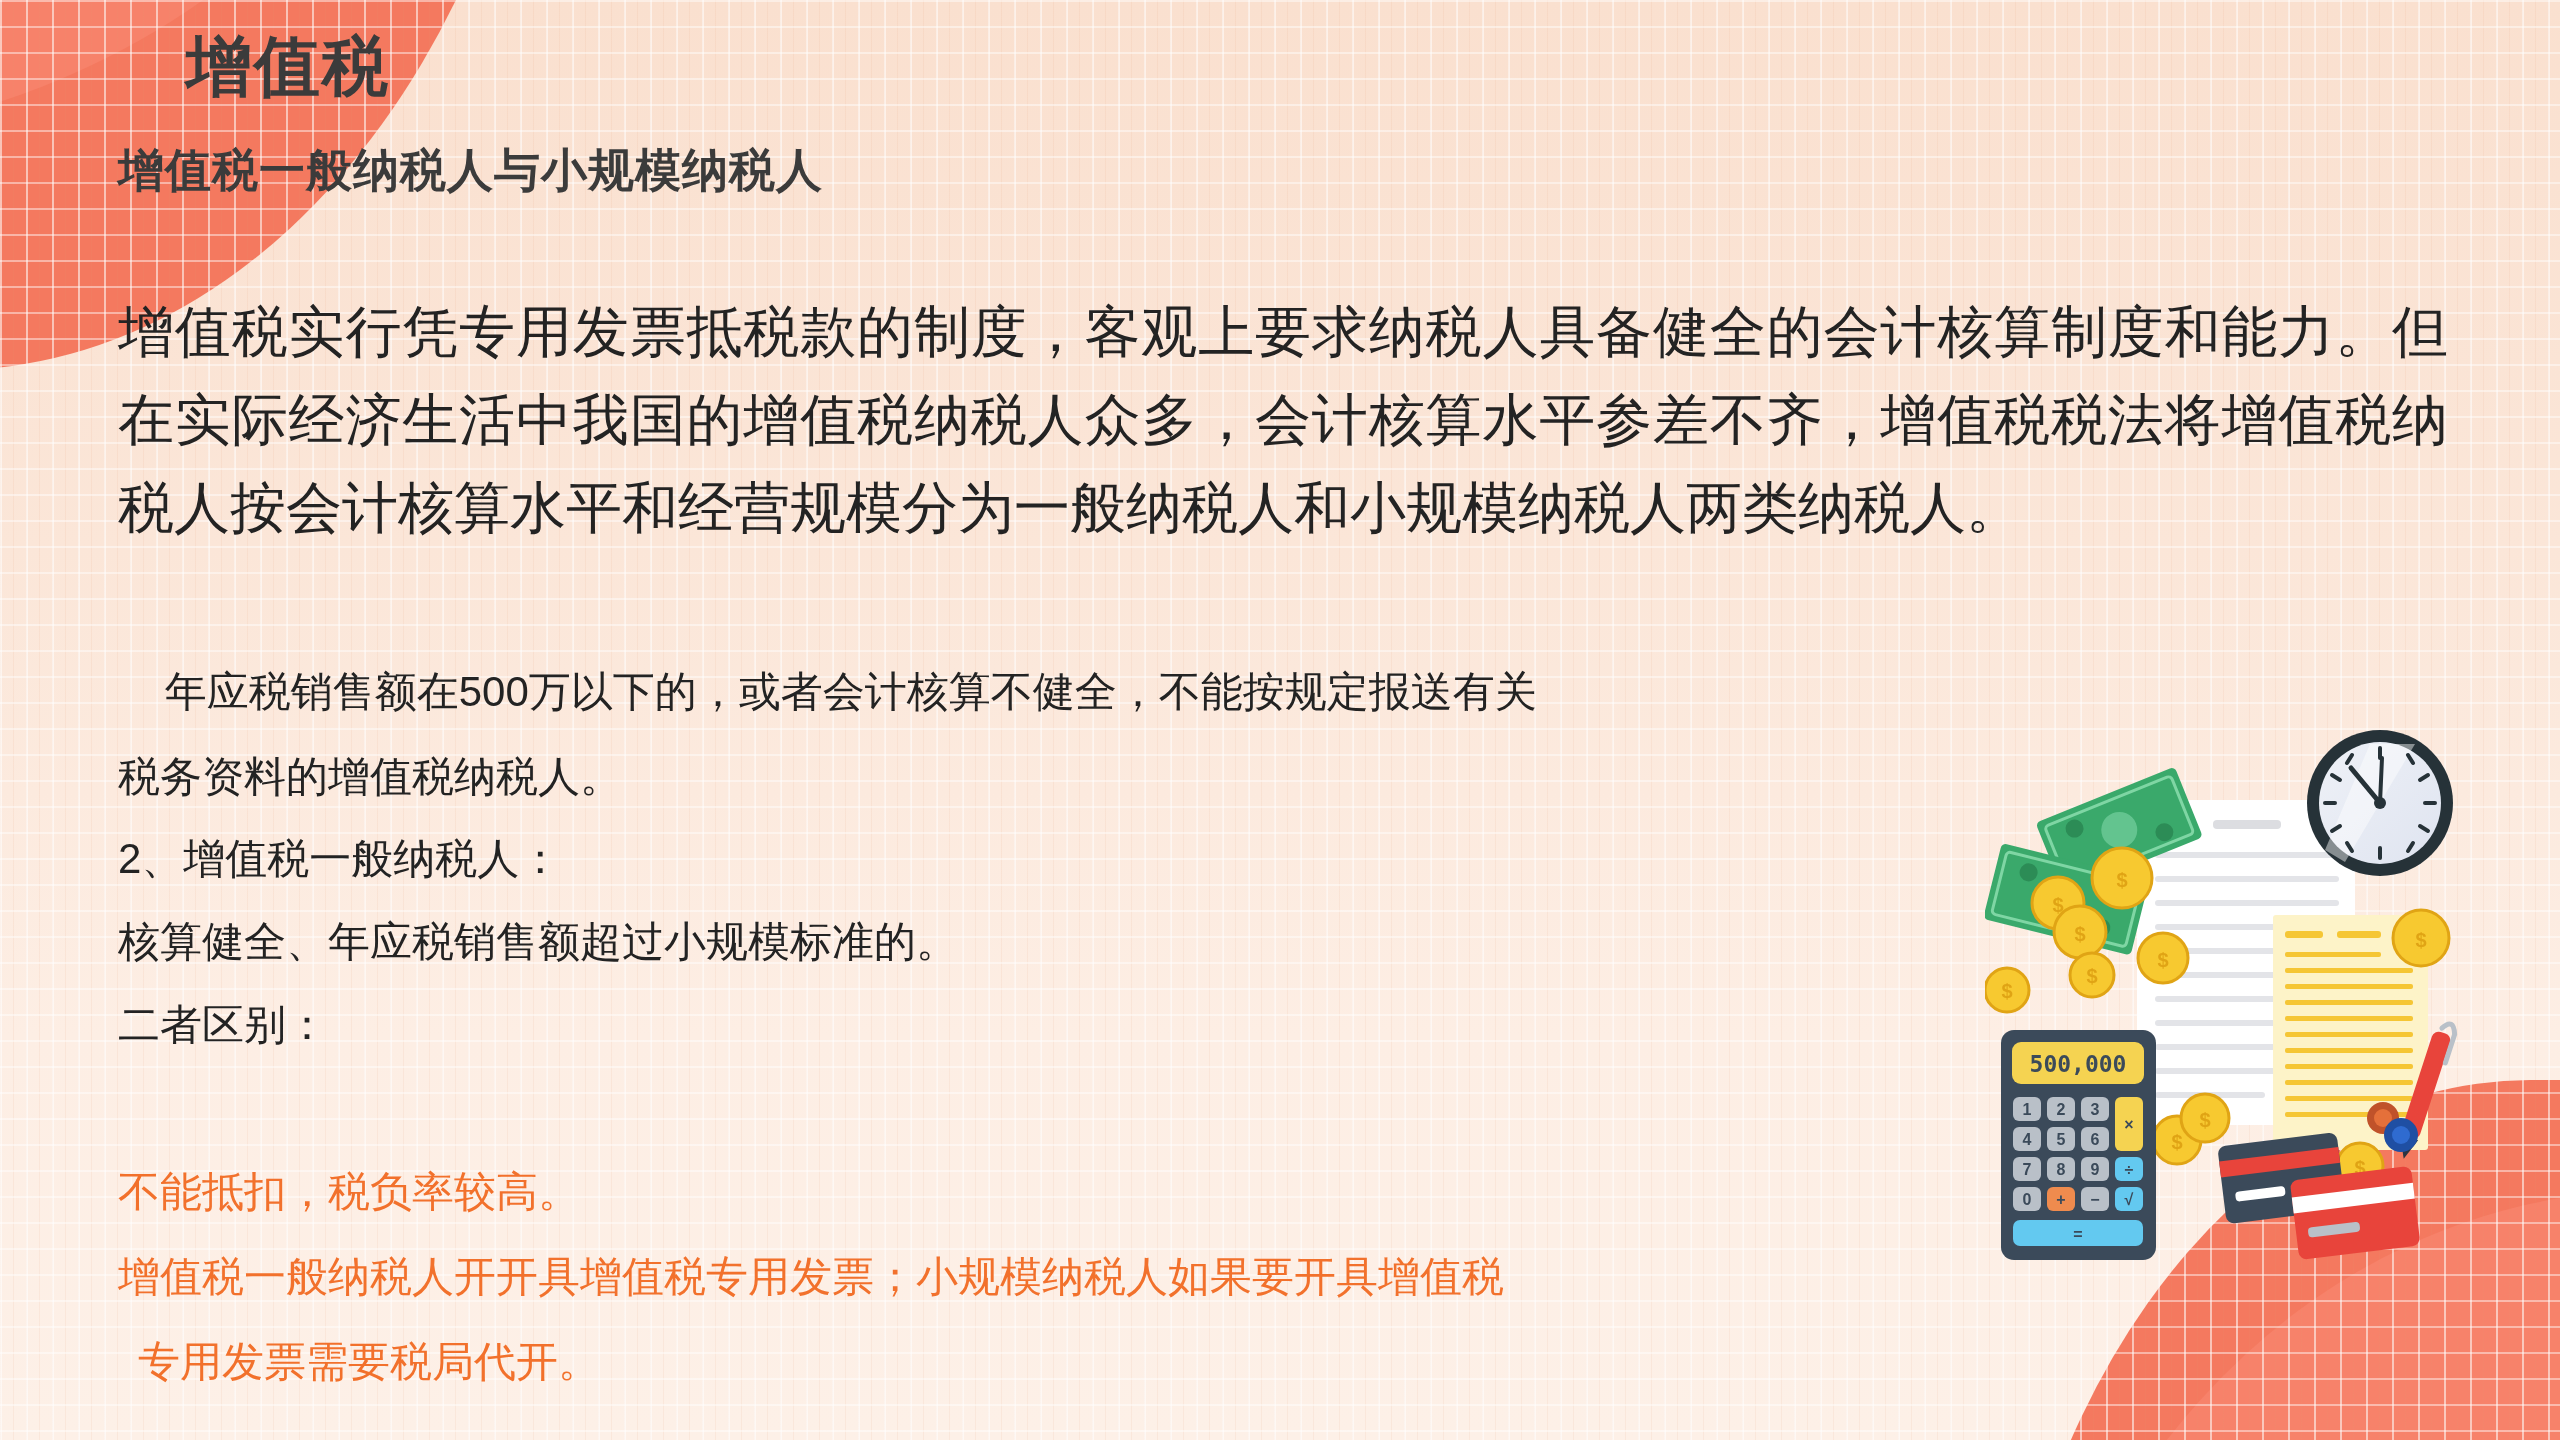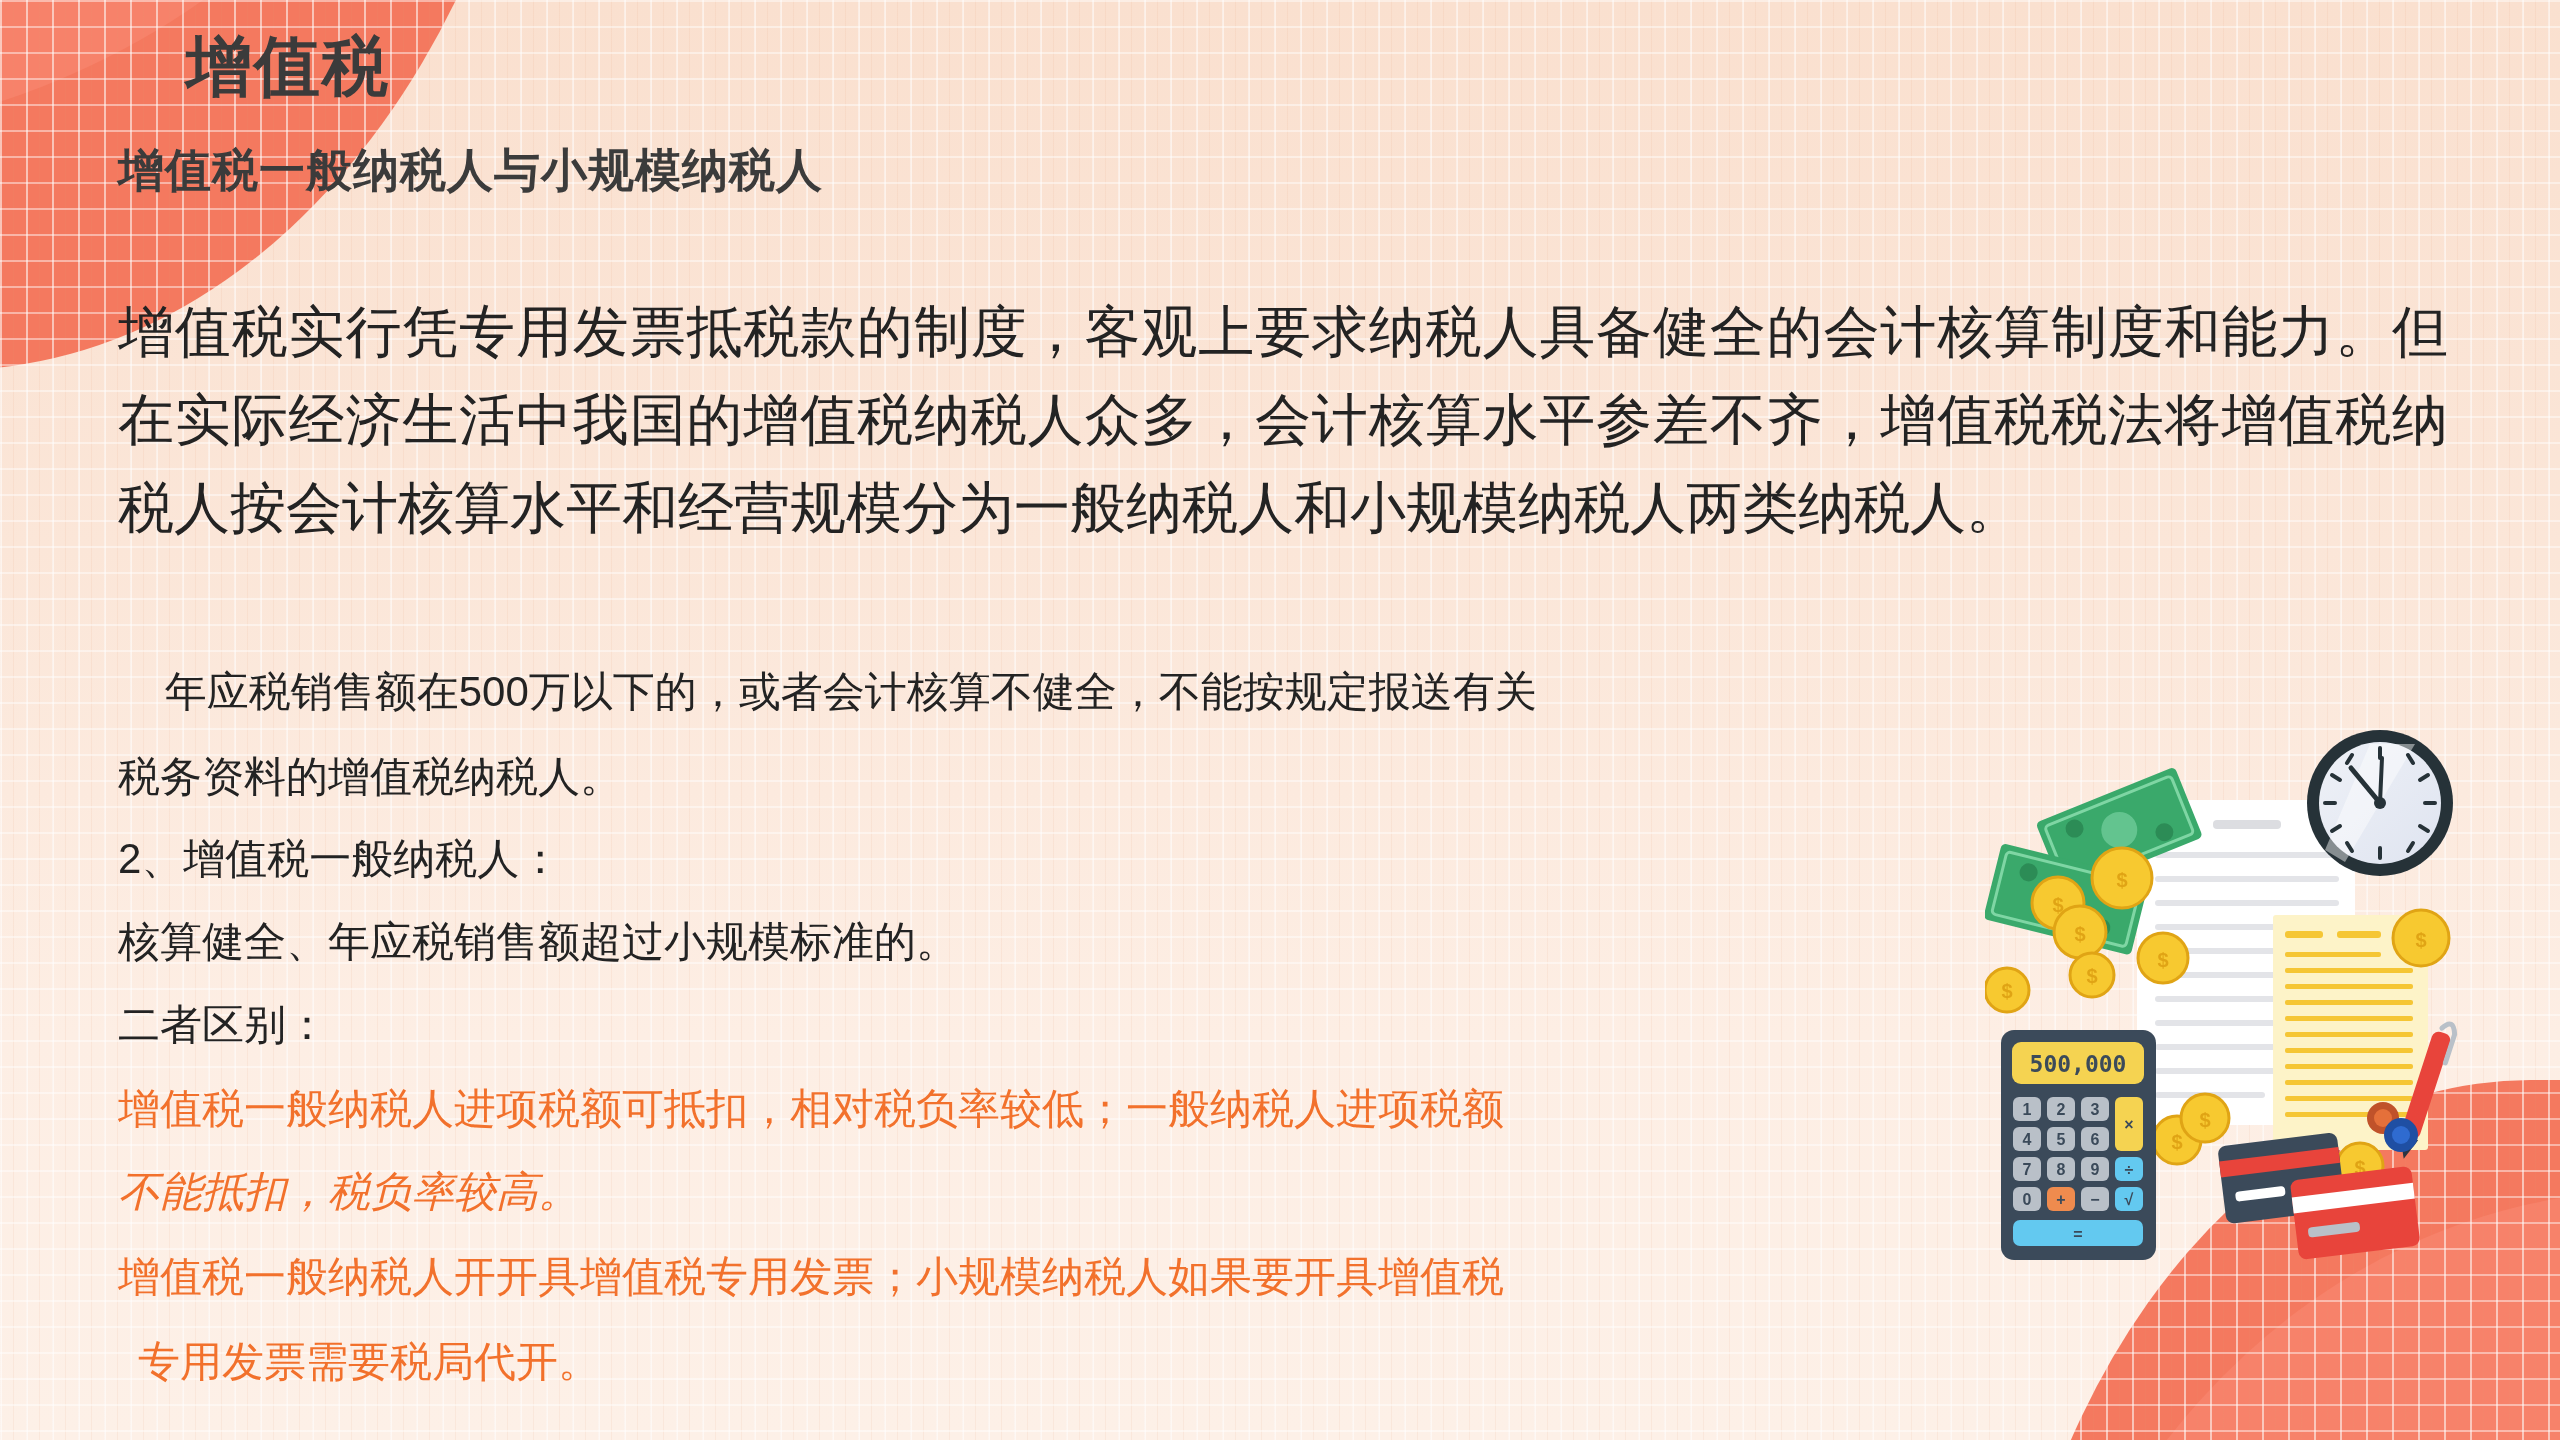--- a/index.html
+++ b/index.html
@@ -78,21 +78,21 @@
 
   .l-s1      { top:568px; }
   .l-s1a     { top:655px;text-align:right; }
   .l-s1b     { top:740px; }
   .l-s2      { top:822px; }
   .l-s2a     { top:905px; }
   .l-diff    { top:988px; }
 
   .ora { color:#f2712c; }
   .l-o1 { top:1072px; }
-  .l-o2 { top:1155px;font-style:italic; }
+  .l-o2 { top:1155px; }
   .l-o3 { top:1240px; }
   .l-o4 { top:1325px;margin-left:20px; }
 
   
   #art { position:absolute; left:1985px; top:700px; width:575px; height:620px; }
 </style>
 </head>
 <body>
 
 <div id="slide">
@@ -109,21 +109,20 @@
     <div class="para">增值税实行凭专用发票抵税款的制度，客观上要求纳税人具备健全的会计核算制度和能力。但在实际经济生活中我国的增值税纳税人众多，会计核算水平参差不齐，增值税税法将增值税纳税人按会计核算水平和经营规模分为一般纳税人和小规模纳税人两类纳税人。</div>
 
     <div class="blk l-s1a">    年应税销售额在500万以下的，或者会计核算不健全，不能按规定报送有关</div>
     <div class="blk l-s1b">税务资料的增值税纳税人。</div>
 
     <div class="blk l-s2">2、增值税一般纳税人：</div>
     <div class="blk l-s2a">核算健全、年应税销售额超过小规模标准的。</div>
 
     <div class="blk l-diff">二者区别：</div>
 
-    <div class="blk ora l-o1">增值税一般纳税人进项税额可抵扣，相对税负率较低；一般纳税人进项税额</div>
     <div class="blk ora l-o2">不能抵扣，税负率较高。</div>
     <div class="blk ora l-o3">增值税一般纳税人开开具增值税专用发票；小规模纳税人如果要开具增值税</div>
     <div class="blk ora l-o4">专用发票需要税局代开。</div>
   </div>
 
   <svg id="art" viewBox="0 0 575 620">
     <defs>
       <linearGradient id="clockGlass" x1="0" y1="0" x2="1" y2="1">
         <stop offset="0%" stop-color="#eef1f7"></stop>
           <stop offset="100%" stop-color="#dfe4f0"></stop>

